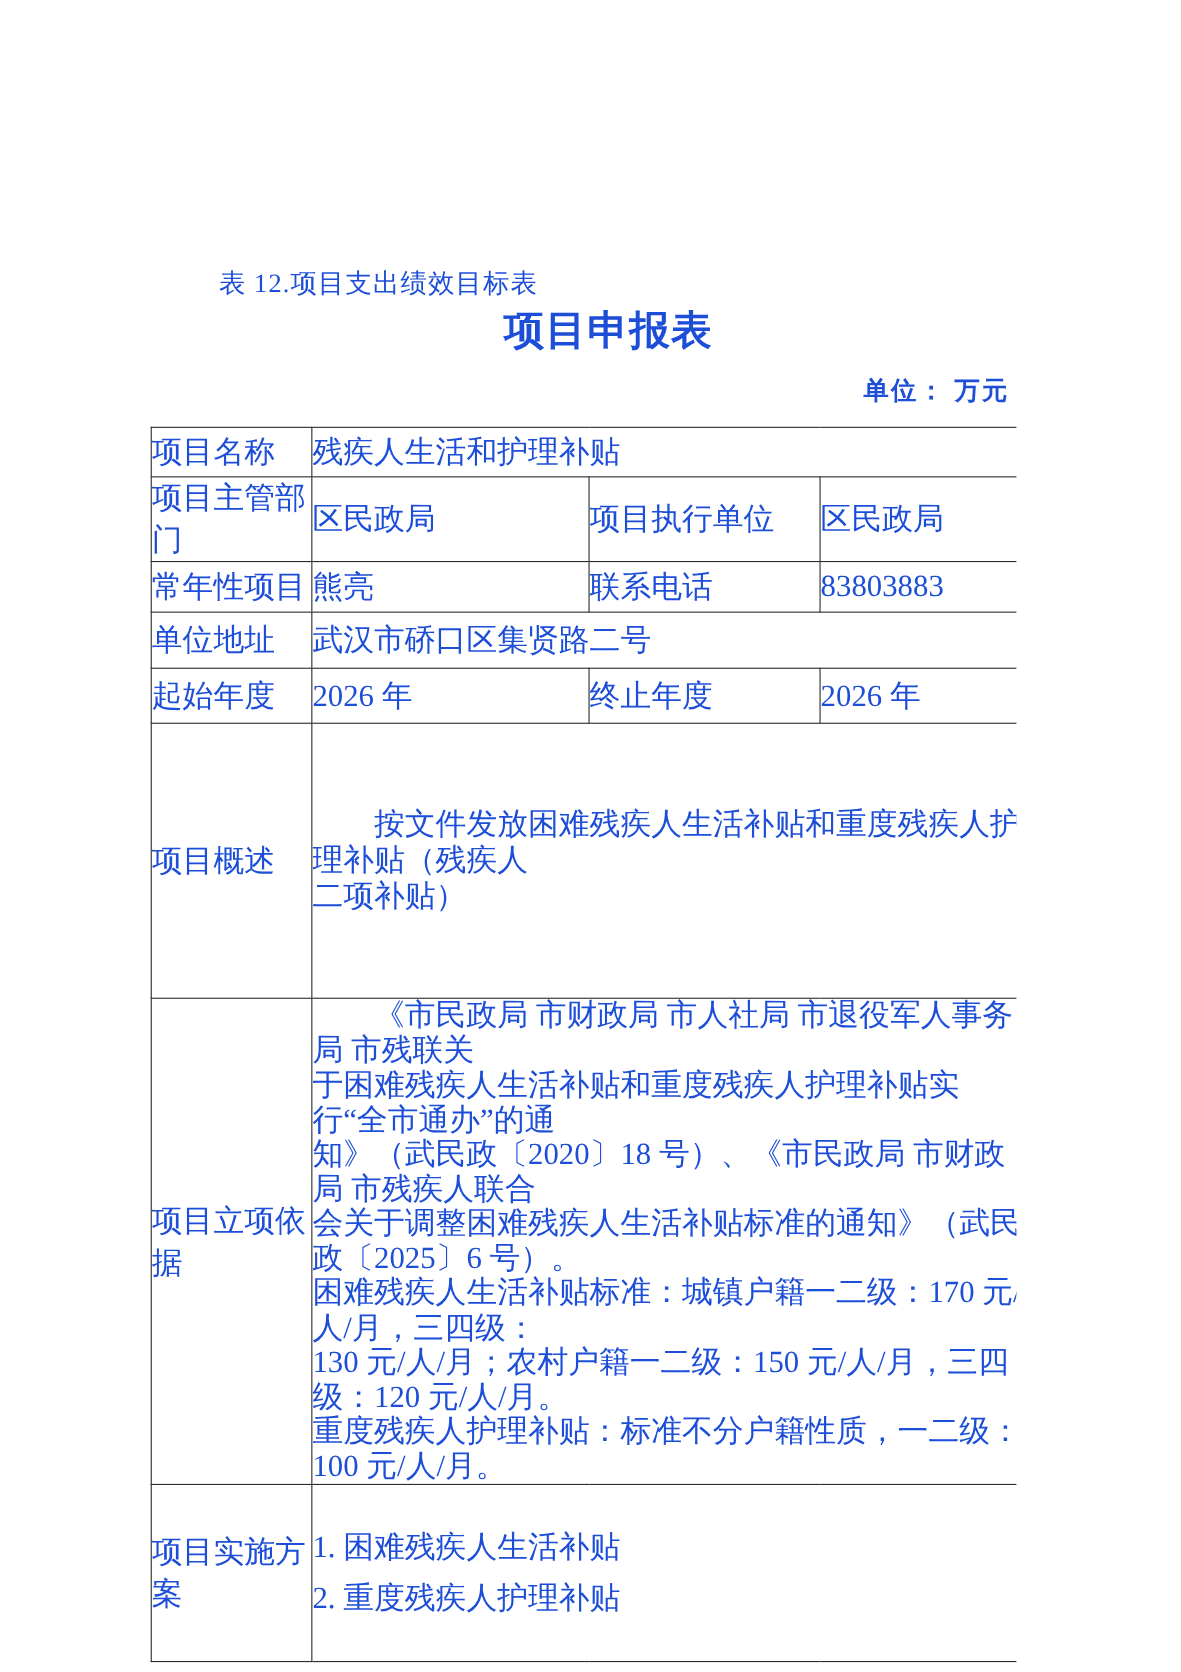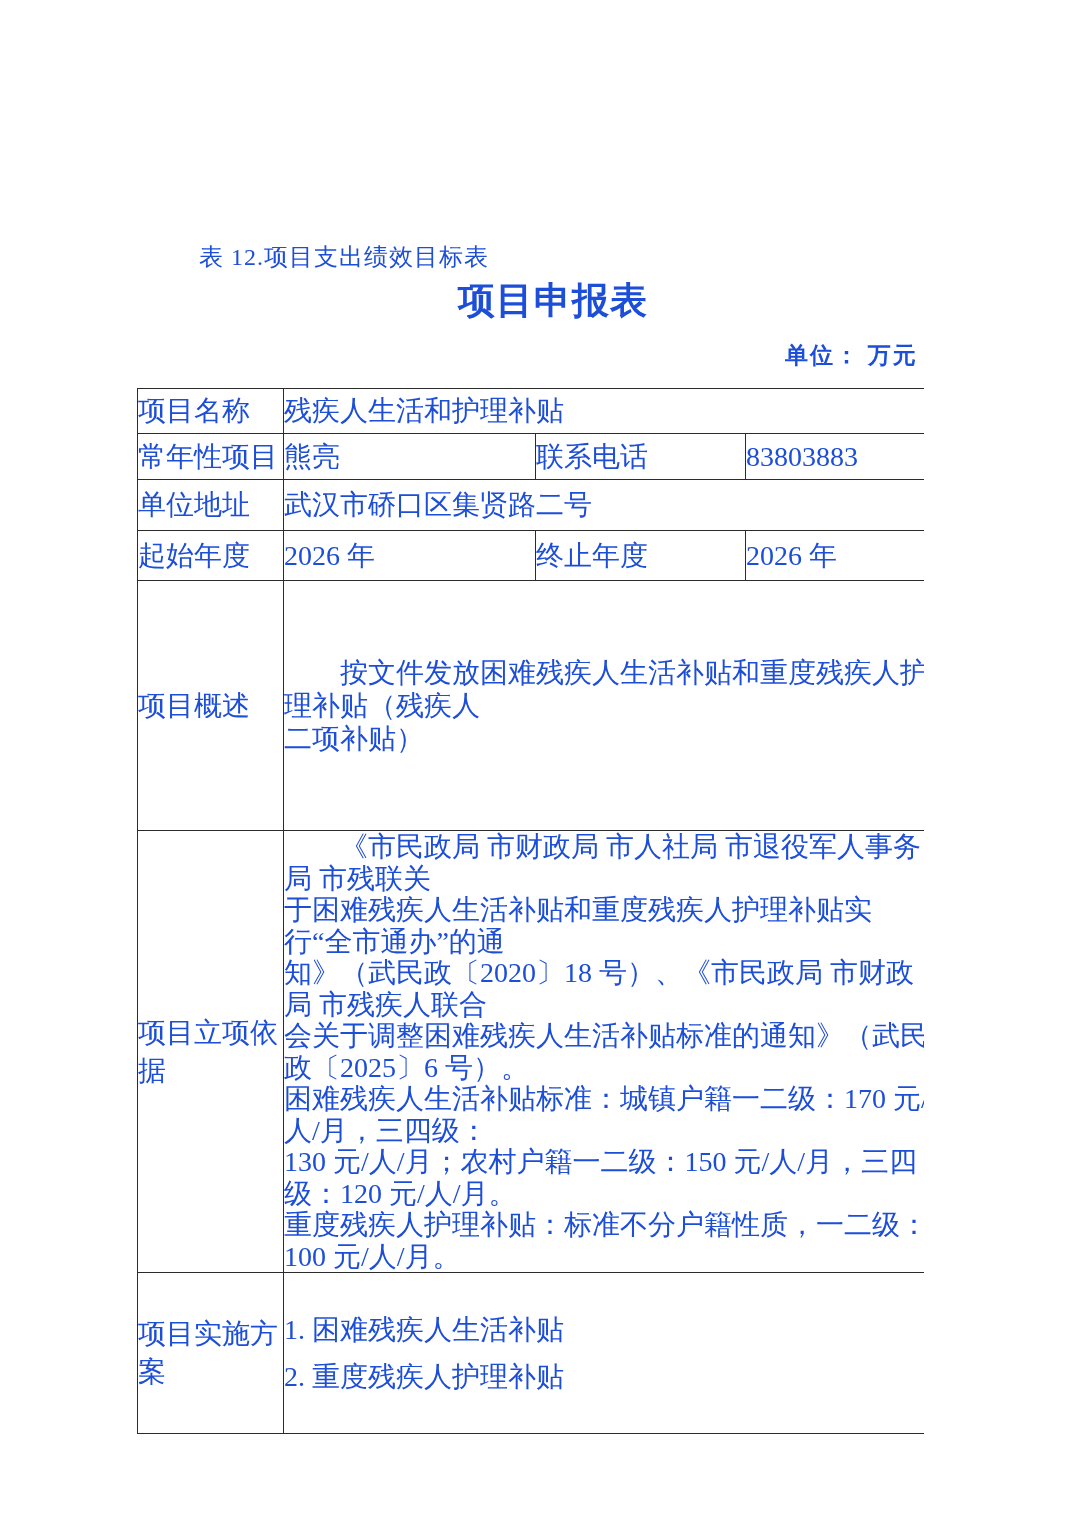--- a/index.html
+++ b/index.html
@@ -100,20 +100,26 @@
       <col style="width:146px">
       <col style="width:252px">
       <col style="width:210px">
       <col style="width:192px">
     </colgroup>
     <tbody>
       <tr class="r1">
         <td>项目名称</td>
         <td colspan="3">残疾人生活和护理补贴</td>
       </tr>
+      <tr class="r2">
+        <td>项目主管部门</td>
+        <td>区民政局</td>
+        <td>项目执行单位</td>
+        <td>区民政局</td>
+      </tr>
       <tr class="r3">
         <td>常年性项目</td>
         <td>熊亮</td>
         <td>联系电话</td>
         <td>83803883</td>
       </tr>
       <tr class="r4">
         <td>单位地址</td>
         <td colspan="3">武汉市硚口区集贤路二号</td>
       </tr>

